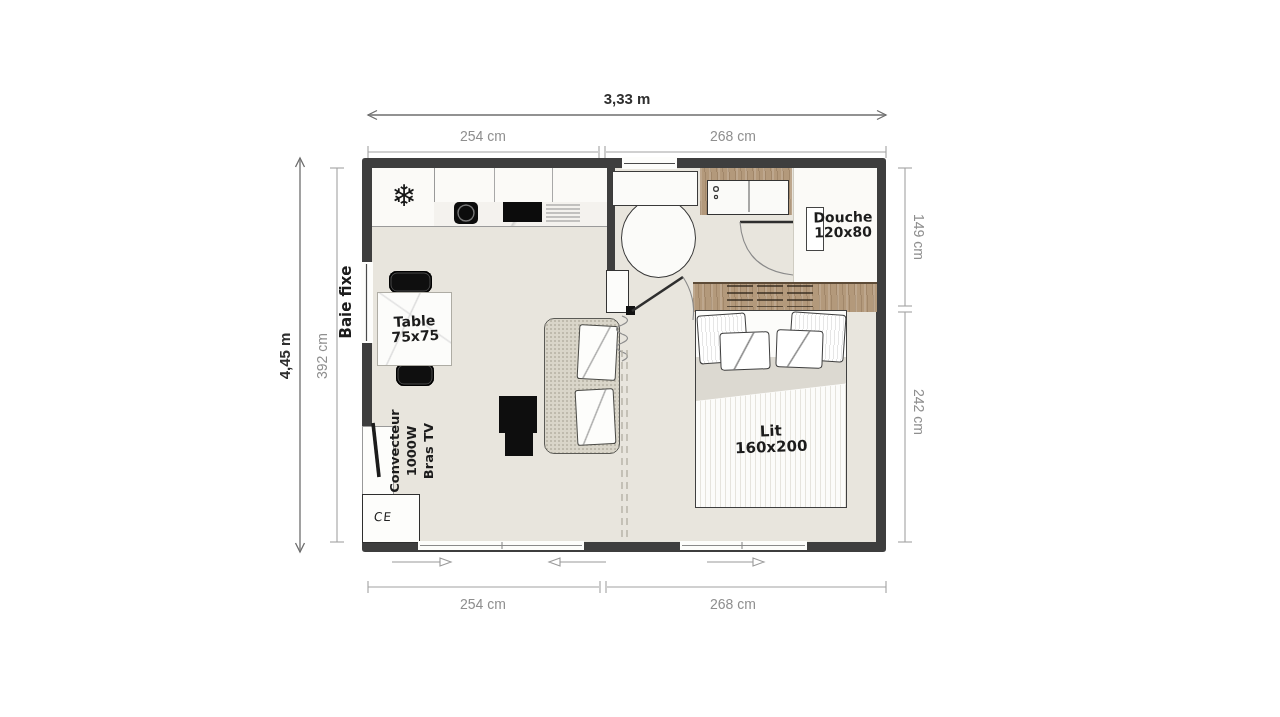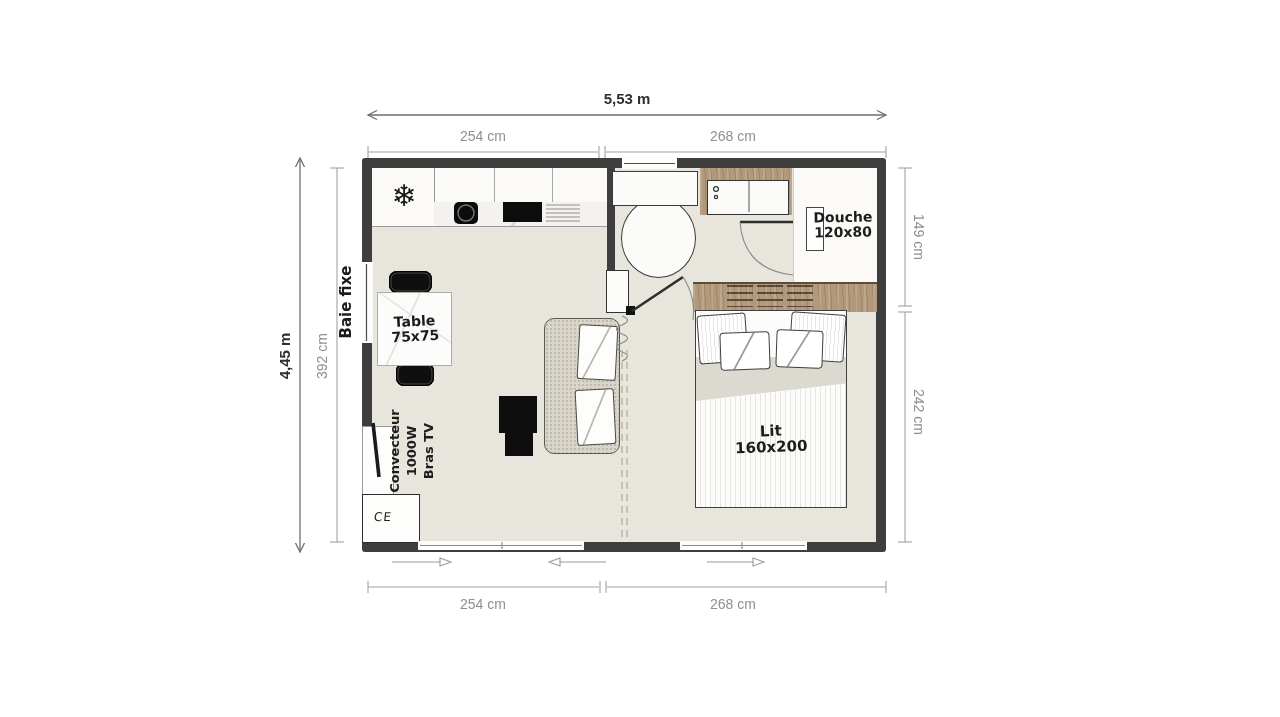--- a/index.html
+++ b/index.html
@@ -108,21 +108,21 @@
   <div class="abs" style="left:418px;top:541px;width:166px;height:9px;background:#fdfdfb;"></div>
   <div class="abs" style="left:680px;top:541px;width:127px;height:9px;background:#fdfdfb;"></div>
 
   <div class="abs hand txt-c rot-ccw" style="left:294px;top:291px;width:110px;height:22px;font-size:15px;">Baie fixe</div>
   <div class="abs rot-ccw" style="left:353px;top:424px;width:120px;height:54px;text-align:center;">
     <div class="hand" style="font-size:13px;line-height:17px;">Convecteur</div>
     <div class="hand" style="font-size:13px;line-height:17px;">1000W</div>
     <div class="hand" style="font-size:13px;line-height:17px;">Bras TV</div>
   </div>
 
-  <div class="abs dim-bold txt-c" style="left:577px;top:90px;width:100px;">5,53 m</div>
+  <div class="abs dim-bold txt-c" style="left:577px;top:90px;width:100px;">3,33 m</div>
   <div class="abs dim-gray txt-c" style="left:433px;top:128px;width:100px;">254 cm</div>
   <div class="abs dim-gray txt-c" style="left:683px;top:128px;width:100px;">268 cm</div>
   <div class="abs dim-gray txt-c" style="left:433px;top:596px;width:100px;">254 cm</div>
   <div class="abs dim-gray txt-c" style="left:683px;top:596px;width:100px;">268 cm</div>
   <div class="abs dim-bold txt-c rot-ccw" style="left:237px;top:345px;width:100px;height:22px;">4,45 m</div>
   <div class="abs dim-gray txt-c rot-ccw" style="left:275px;top:345px;width:100px;height:22px;">392 cm</div>
   <div class="abs dim-gray txt-c rot-cw" style="left:866px;top:226px;width:100px;height:22px;">149 cm</div>
   <div class="abs dim-gray txt-c rot-cw" style="left:866px;top:401px;width:100px;height:22px;">242 cm</div>
 
   <svg style="position:absolute;left:0;top:0;width:1280px;height:717px;pointer-events:none;" viewBox="0 0 1280 717">

